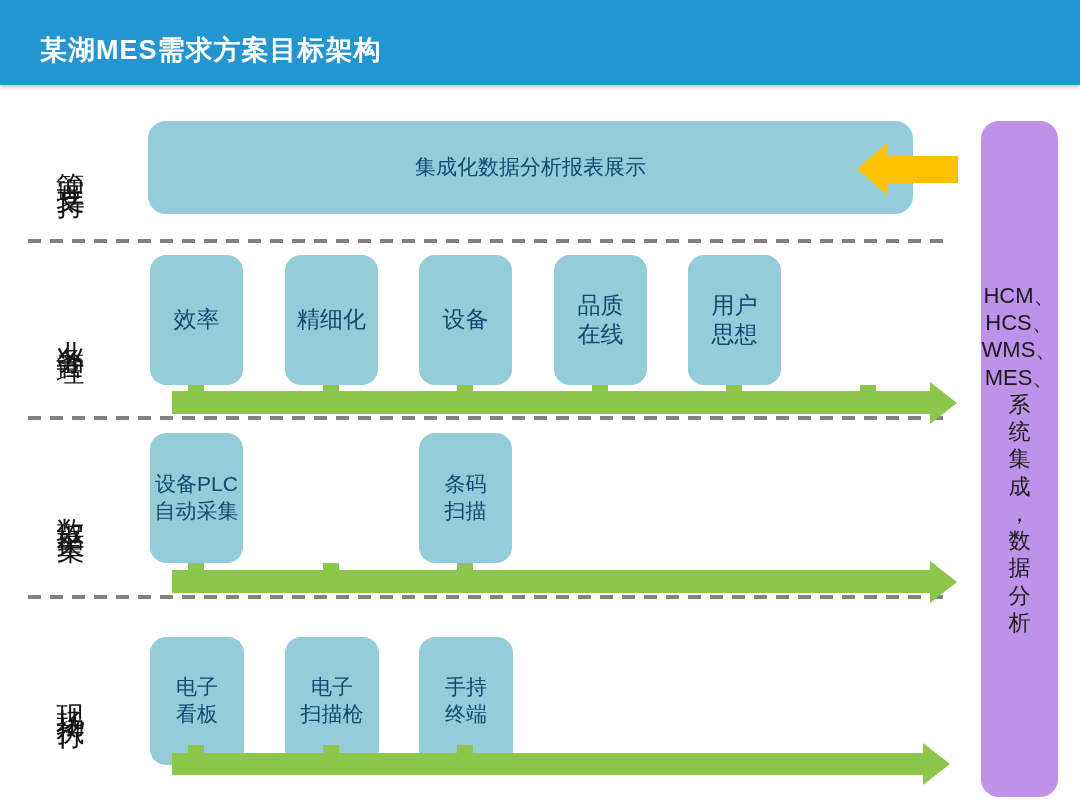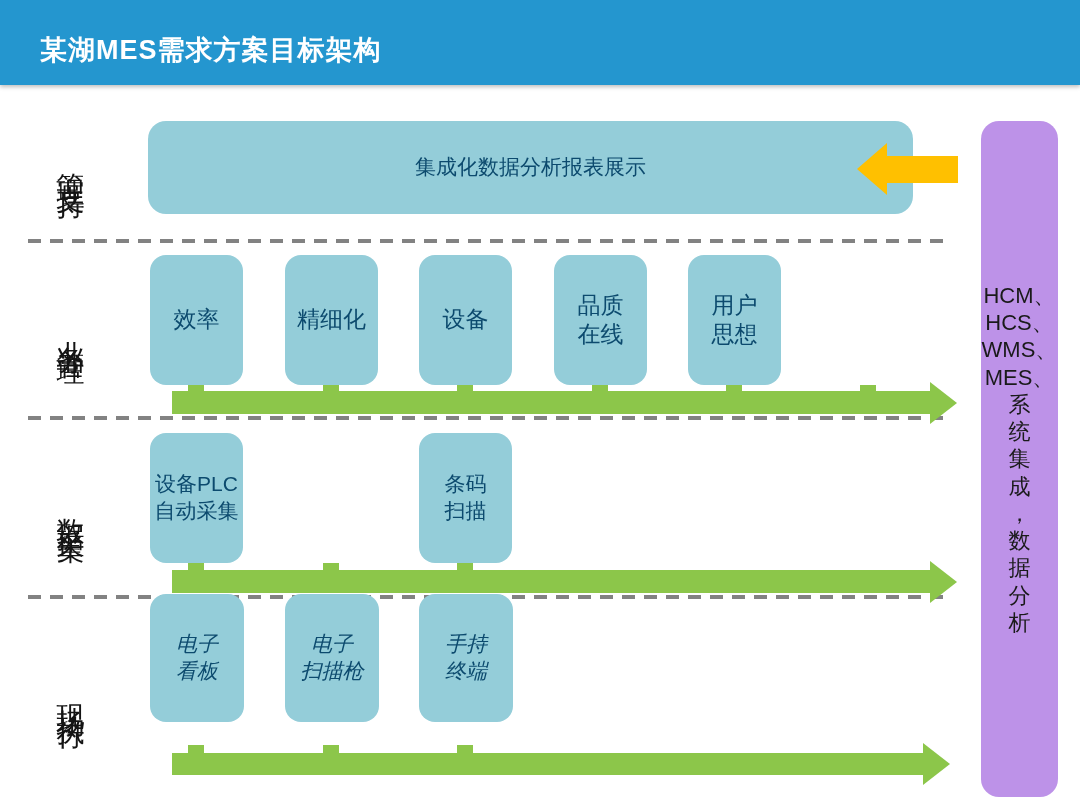--- a/index.html
+++ b/index.html
@@ -22,21 +22,21 @@
   .divider{position:absolute;left:28px;width:917px;height:4px;
            background:repeating-linear-gradient(90deg,var(--dash-gray) 0 13px,transparent 13px 22px);}
 
   
   .box{position:absolute;background:var(--box-blue);border-radius:16px;
        display:flex;align-items:center;justify-content:center;text-align:center;
        color:#0c4a6e;white-space:pre-line;line-height:1.28;}
   .report-box{left:148px;top:121px;width:765px;height:93px;font-size:21px;border-radius:18px;}
   .b-row2{top:255px;width:93px;height:130px;font-size:23px;}
   .b-row3{top:433px;width:93px;height:130px;font-size:21px;}
-  .b-row4{top:594px;width:94px;height:128px;font-size:21px;font-style:italic;}
+  .b-row4{top:637px;width:94px;height:128px;font-size:21px;}
 
   
   .stub{position:absolute;width:16px;background:var(--arrow-green);}
 
   
   .garrow{position:absolute;height:42px;}
   .garrow .gbody{position:absolute;left:0;background:var(--arrow-green);}
   .garrow .ghead{position:absolute;right:0;top:0;width:0;height:0;
                  border-top:21px solid transparent;border-bottom:21px solid transparent;
                  border-left:27px solid var(--arrow-green);}

